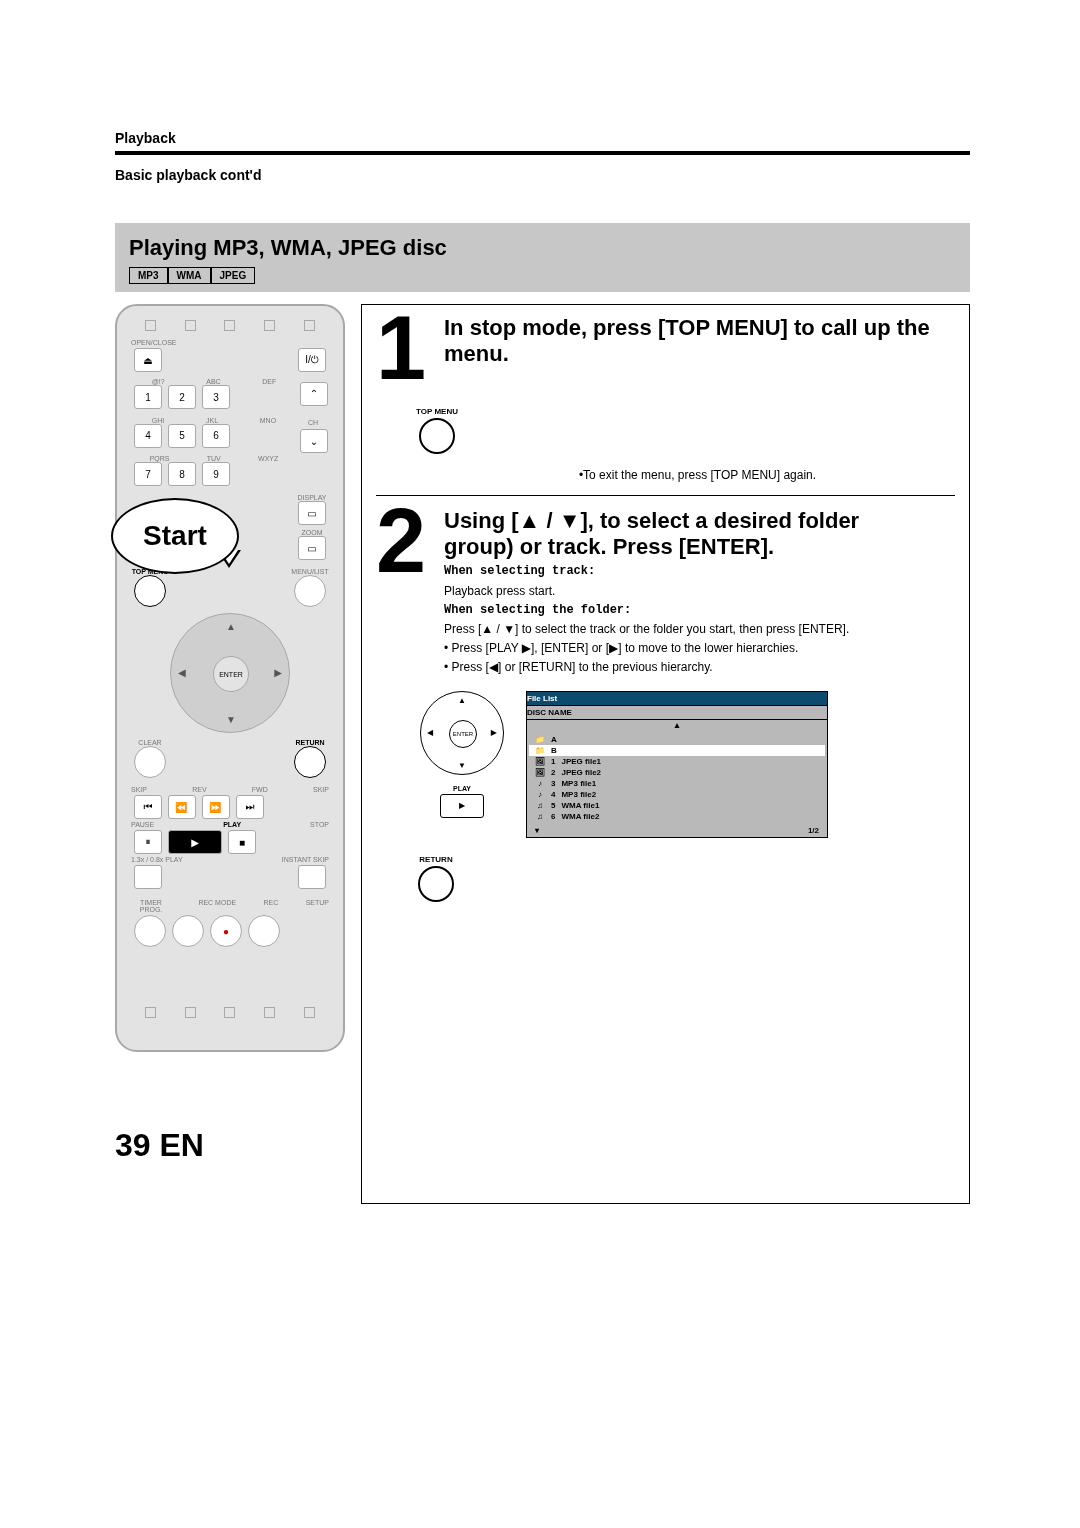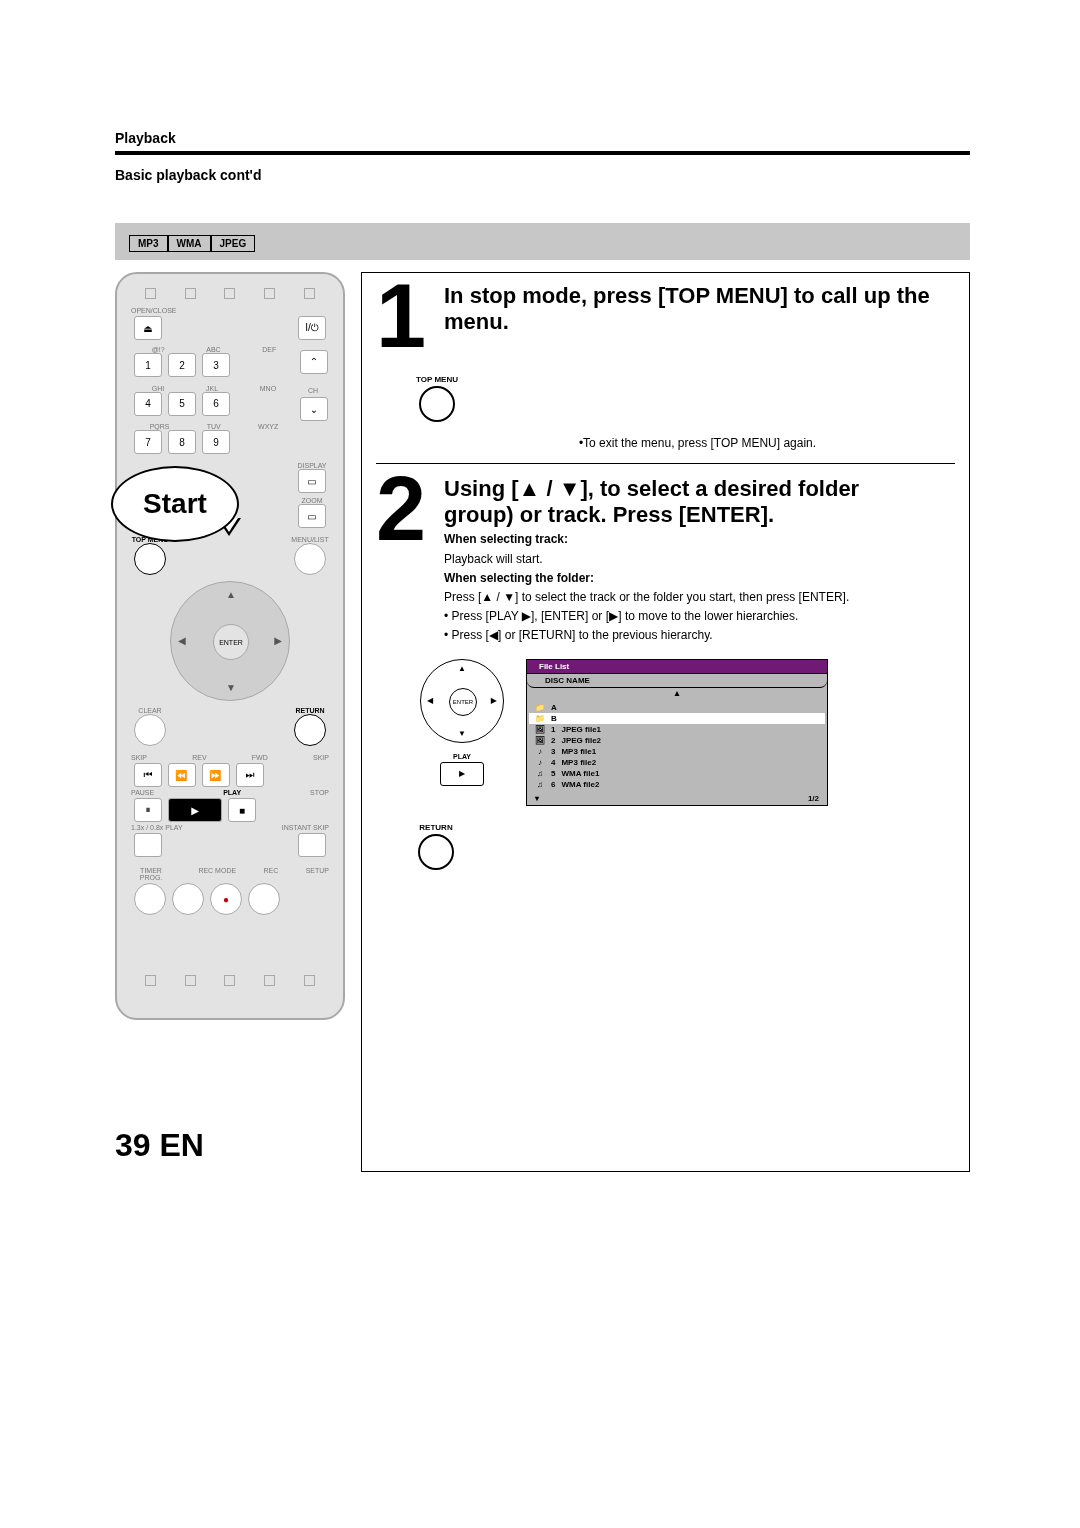--- a/index.html
+++ b/index.html
@@ -28,52 +28,53 @@
   .dpad .arr{position:absolute;font-size:10px;color:#555;}
   .start-bubble{position:absolute;left:-4px;top:194px;width:124px;height:72px;border:2px solid #000;border-radius:50%;background:#fff;display:flex;align-items:center;justify-content:center;font-size:28px;font-weight:bold;z-index:3;}
   .start-tail{position:absolute;left:102px;top:246px;width:0;height:0;border-left:12px solid transparent;border-right:12px solid transparent;border-top:18px solid #000;z-index:2;}
   .start-tail::after{content:"";position:absolute;left:-9px;top:-18px;border-left:9px solid transparent;border-right:9px solid transparent;border-top:14px solid #fff;}
   .steps-col{flex:1;border:1px solid #000;padding:10px 14px 24px 14px;box-sizing:border-box;min-height:900px;position:relative;}
   .step{display:flex;gap:12px;margin-bottom:12px;position:relative;}
   .step-num{font-size:90px;font-weight:bold;line-height:0.75;width:56px;flex:none;}
   .step-body{flex:1;}
   .step-title{font-size:22px;font-weight:bold;line-height:1.2;}
   .bodytxt{font-size:12px;line-height:1.35;margin:3px 0;}
-  .bodytxt.bold{font-weight:bold;}
+  .bodytxt.bold{font-weight:bold;font-family:Liberation Mono, monospace;}
   .top-menu-blk{display:inline-block;text-align:center;margin:12px 0 10px 40px;}
   .top-menu-lbl{font-size:8px;font-weight:bold;margin-bottom:2px;}
   .ring-btn{width:32px;height:32px;border:2px solid #000;border-radius:50%;margin:0 auto;display:flex;align-items:center;justify-content:center;}
   .divider{border:none;border-top:1px solid #000;margin:12px 0;}
   .diagram-row{display:flex;gap:18px;margin:10px 0 0 40px;align-items:flex-start;}
   .diagram-ctrls{width:92px;font-size:8px;text-align:center;}
   .mini-dpad{width:82px;height:82px;border:1px solid #000;border-radius:50%;position:relative;margin:0 auto 10px auto;}
   .mini-dpad .mc{position:absolute;left:28px;top:28px;width:26px;height:26px;border:1px solid #000;border-radius:50%;display:flex;align-items:center;justify-content:center;font-size:6px;}
   .mini-dpad .ma{position:absolute;font-size:8px;}
   .mini-play{width:42px;height:22px;border:1px solid #000;border-radius:3px;margin:2px auto 0 auto;display:flex;align-items:center;justify-content:center;}
   .filelist{border:1px solid #000;background:#b9b9b9;width:300px;font-size:8px;font-weight:bold;}
-  .fl-head{background:#701a75;color:#fff;padding:2px 12px;border-bottom:1px solid #000;}
-  .fl-sub{padding:2px 18px;border-bottom:1px solid #000;border-radius:7px;}
+  .fl-head{background:#0c4a6e;color:#fff;padding:2px 0;border-bottom:1px solid #000;}
+  .fl-sub{padding:2px 0;border-bottom:1px solid #000;}
   .fl-body{padding:4px 8px;}
   .fl-row{display:flex;gap:6px;align-items:center;padding:1px 0;}
   .fl-row.sel{background:#fff;color:#000;margin:0 -6px;padding:1px 6px;}
   .fl-ic{width:10px;text-align:center;}
   .fl-up,.fl-down{text-align:center;font-size:9px;}
   .return-blk{text-align:center;margin:18px 0 0 42px;display:inline-block;}
   .pgfoot{position:absolute;left:115px;bottom:60px;font-size:32px;font-weight:bold;}
 </style>
 </head>
 <body>
 
 <div class="page">
 
   <div class="hdr-section">Playback</div>
   <div class="hdr-rule"></div>
   <div class="hdr-sub">Basic playback cont'd</div>
 
   <div class="gray-band">
+    <h2>Playing MP3, WMA, JPEG disc</h2>
     <div class="badges">
       <span class="badge">MP3</span>
       <span class="badge">WMA</span>
       <span class="badge">JPEG</span>
     </div>
   </div>
 
   <div class="content-row">
 
     <div class="remote-col" style="position:relative;">
@@ -260,21 +261,21 @@
       <div class="bodytxt" style="margin-left:64px;text-align:center;">•To exit the menu, press [TOP MENU] again.</div>
 
       <hr class="divider">
 
       <div class="step">
         <div class="step-num">2</div>
         <div class="step-body">
           <div class="step-title">Using [▲ / ▼], to select a desired folder</div>
           <div class="step-title">group) or track. Press [ENTER].</div>
           <div class="bodytxt bold">When selecting track:</div>
-          <div class="bodytxt">Playback will start.</div>
+          <div class="bodytxt">Playback press start.</div>
           <div class="bodytxt bold">When selecting the folder:</div>
           <div class="bodytxt">Press [▲ / ▼] to select the track or the folder you start, then press [ENTER].</div>
           <div class="bodytxt">• Press [PLAY ▶], [ENTER] or [▶] to move to the lower hierarchies.</div>
           <div class="bodytxt">• Press [◀] or [RETURN] to the previous hierarchy.</div>
         </div>
       </div>
 
       <div class="diagram-row">
         <div class="diagram-ctrls">
           <div class="mini-dpad">

